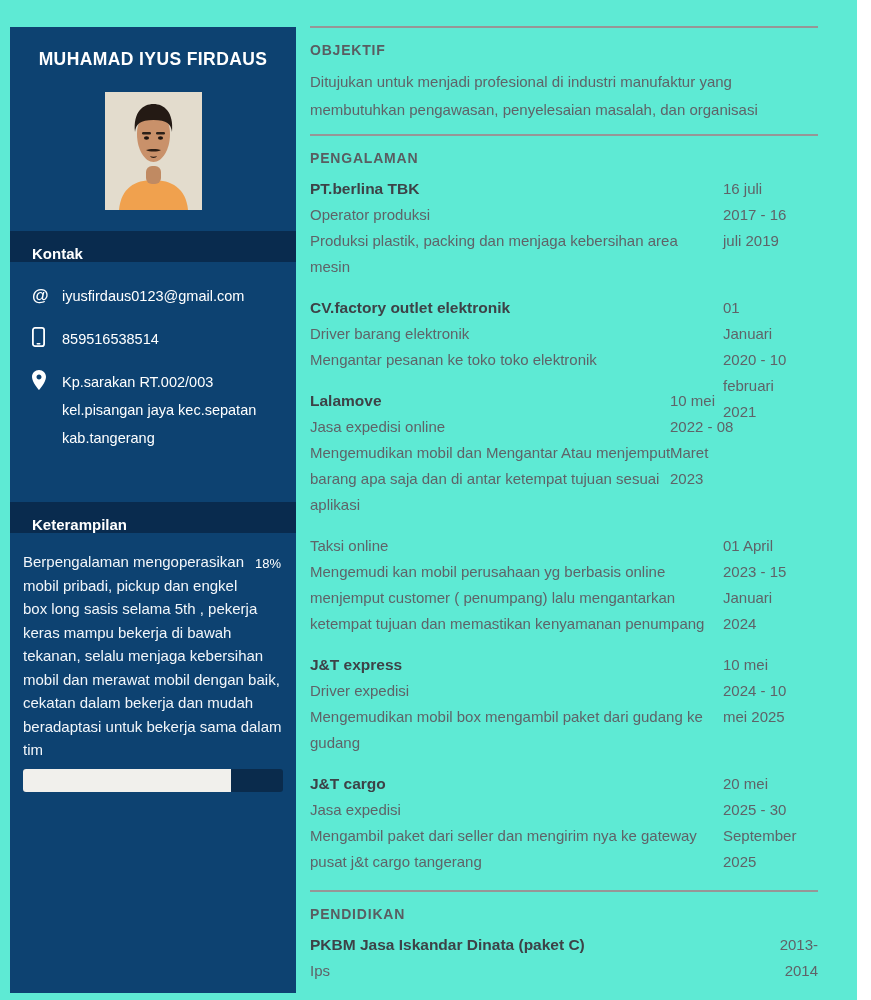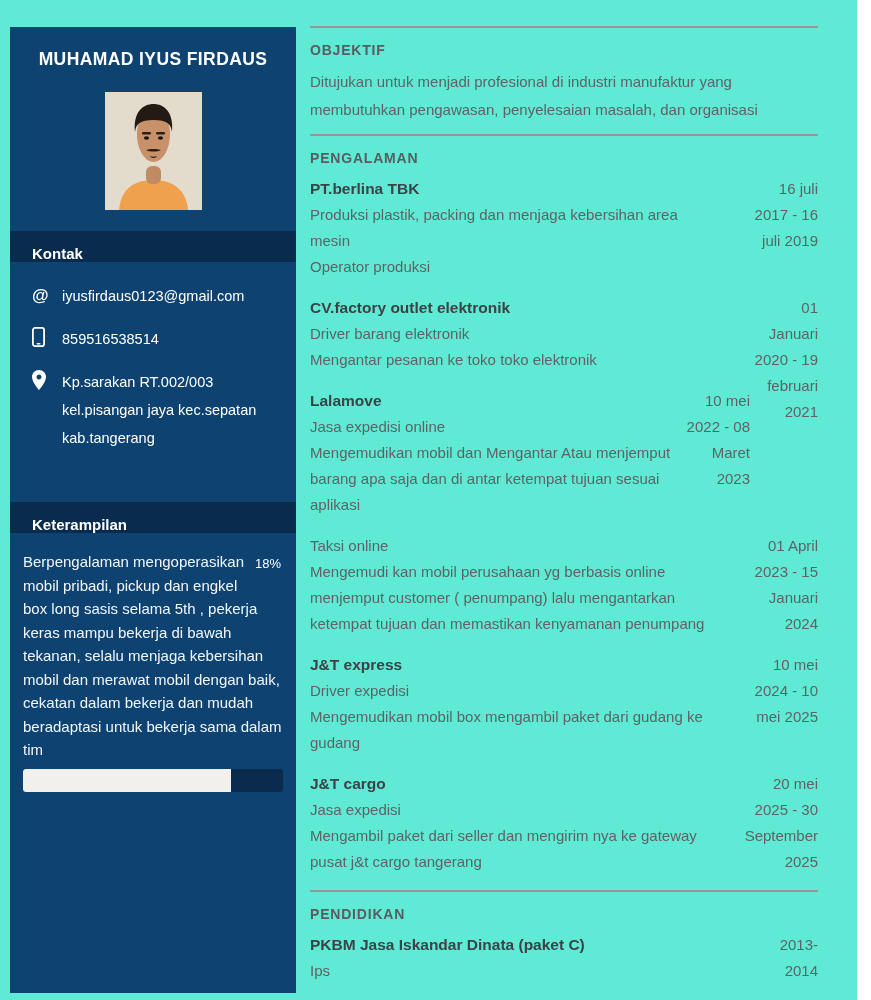--- a/index.html
+++ b/index.html
@@ -34,21 +34,21 @@
   
   .main{position:absolute;left:310px;top:0;width:508px;color:var(--text-muted);
     font-size:15px;line-height:26px;}
   .rule{border-top:2px solid var(--rule);}
   .rule-1{margin-top:26px;}
   .sec-title{font-size:14px;font-weight:bold;color:#595d61;letter-spacing:.8px;
     margin:9px 0 5px 0;}
   .obj-text{margin-bottom:10px;line-height:28px;}
   .entry{position:relative;padding-right:108px;margin-bottom:15px;}
   .company{font-weight:bold;color:var(--text-dark);font-size:15.5px;}
-  .period{position:absolute;top:0;right:0;width:95px;text-align:right;
+  .period{position:absolute;top:0;right:0;width:95px;text-align:left;
     white-space:pre-line;color:var(--text-muted);}
   .period-shifted{right:68px;width:80px;}
   .edu-entry{position:relative;padding-right:108px;margin-bottom:14px;min-height:52px;}
   .edu-period{position:absolute;top:0;right:0;width:95px;text-align:right;white-space:pre-line;}
   .rule-2{margin-top:8px;}
   .rule-3{margin-top:6px;}
 </style>
 </head>
 <body>
 
@@ -124,34 +124,34 @@
 
     <div class="rule rule-1"></div>
     <div class="sec-title">OBJEKTIF</div>
     <div class="obj-text">Ditujukan untuk menjadi profesional di industri manufaktur yang membutuhkan pengawasan, penyelesaian masalah, dan organisasi</div>
 
     <div class="rule rule-2"></div>
     <div class="sec-title">PENGALAMAN</div>
 
     <div class="entry">
       <div class="company">PT.berlina TBK</div>
+      <div>Operator produksi</div>
       <div>Produksi plastik, packing dan menjaga kebersihan area mesin</div>
-      <div>Operator produksi</div>
       <div class="period">16 juli
 2017 - 16
 juli 2019</div>
     </div>
 
     <div class="entry">
       <div class="company">CV.factory outlet elektronik</div>
       <div>Driver barang elektronik</div>
       <div>Mengantar pesanan ke toko toko elektronik</div>
       <div class="period">01
 Januari
-2020 - 19
+2020 - 10
 februari
 2021</div>
     </div>
 
     <div class="entry">
       <div class="company">Lalamove</div>
       <div>Jasa expedisi online</div>
       <div>Mengemudikan mobil dan Mengantar Atau menjemput barang apa saja dan di antar ketempat tujuan sesuai aplikasi</div>
       <div class="period period-shifted">10 mei
 2022 - 08

